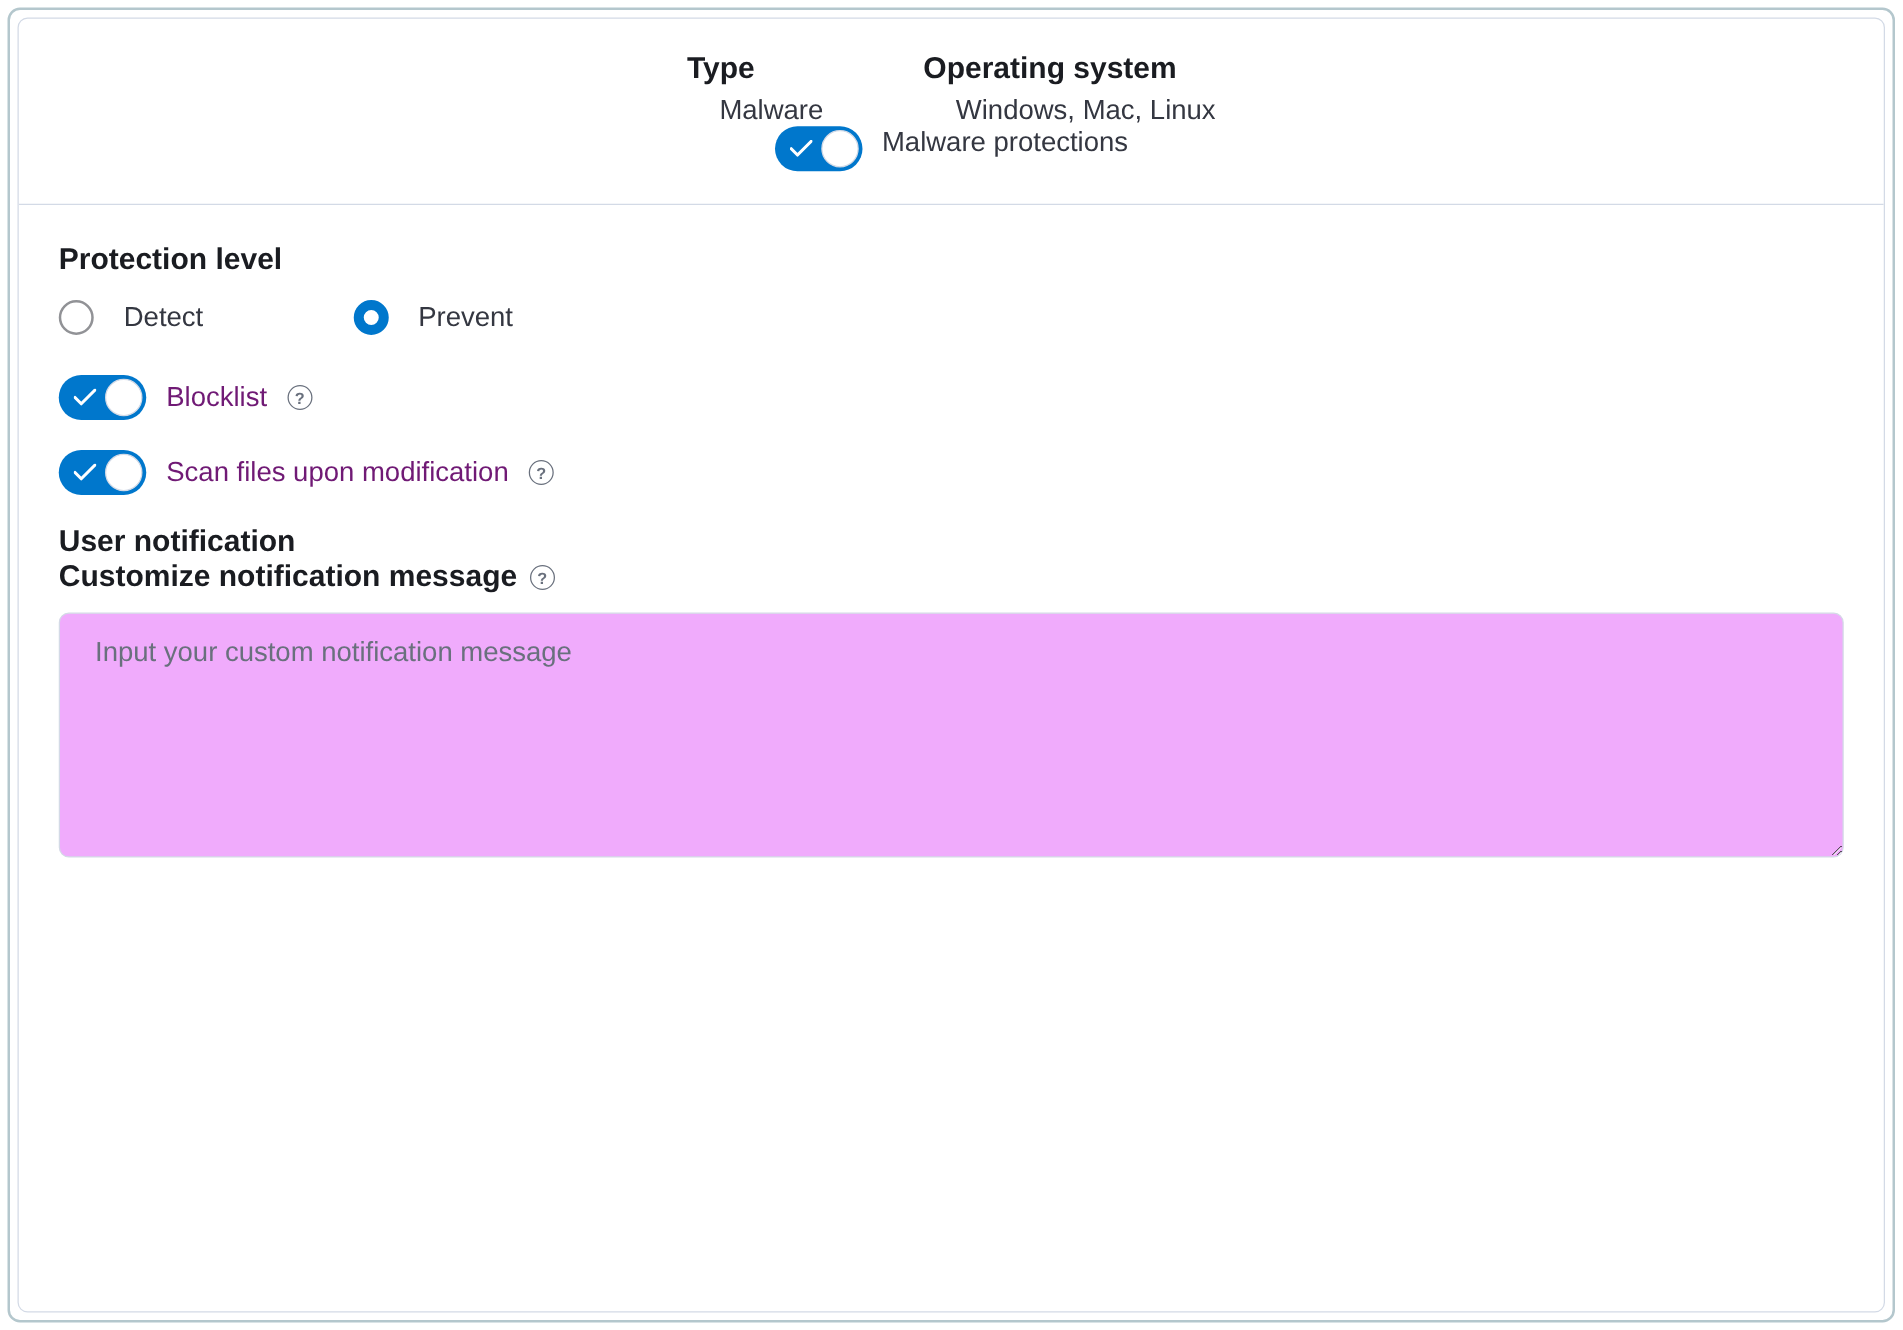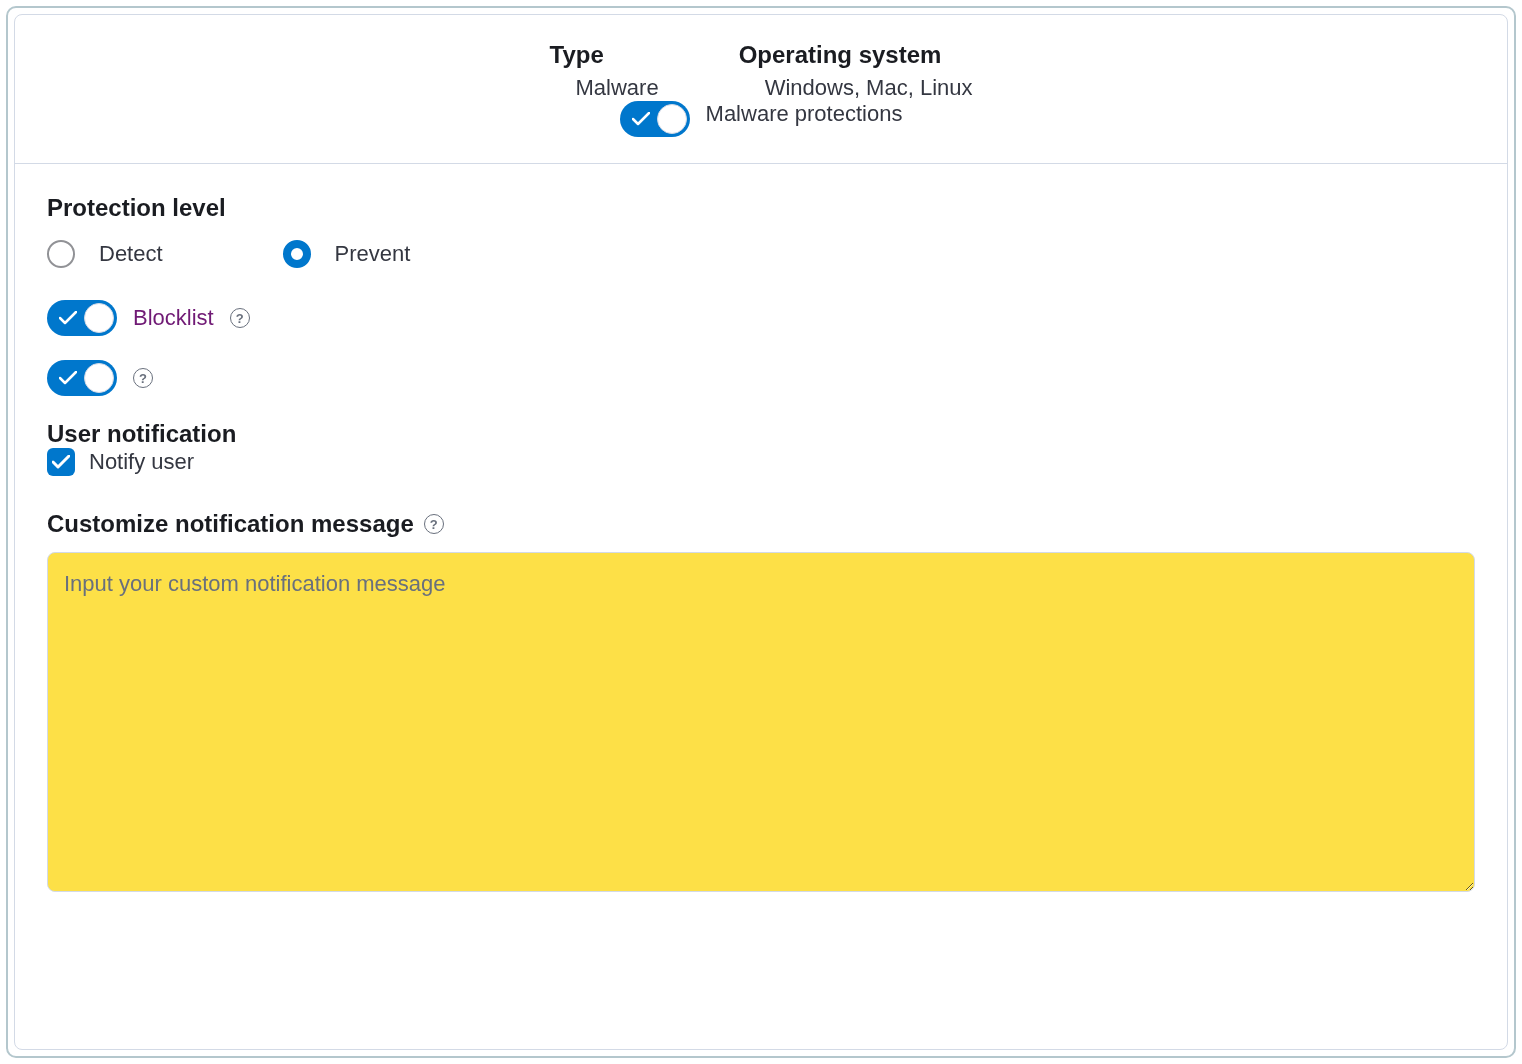--- a/index.html
+++ b/index.html
@@ -190,28 +190,28 @@
       gap: 10px;
       margin-bottom: 14px;
     }
     .field-label {
       font-weight: 700;
       font-size: 24px;
       color: #1a1c21;
     }
     .textarea {
       width: 100%;
-      height: 340px;
+      height: 196px;
       border: 1px solid #d3dae6;
       border-radius: 8px;
-      padding: 18px 16px;
+      padding: 18px 28px;
       font-size: 22px;
       font-family: inherit;
       resize: vertical;
-      background: #fde047;
+      background: #f0abfc;
       color: #343741;
     }
     .textarea::placeholder {
       color: #69707d;
     }
     svg { display: block; }
   </style>
 </head>
 <body>
 
@@ -271,33 +271,26 @@
 
       <div class="toggle-row">
         <div class="toggle-switch">
           <span class="toggle-check">
             <svg width="18" height="14" viewBox="0 0 18 14">
                 <path d="M1 7 L6 12 L17 1" stroke="#fff" stroke-width="2.5" fill="none" stroke-linecap="round" stroke-linejoin="round"></path>
               </svg>
           </span>
           <span class="toggle-thumb"></span>
         </div>
+        <span class="label-text">Scan files upon modification</span>
         <span class="help-icon">?</span>
       </div>
 
       <div class="subheading">User notification</div>
 
-      <div class="checkbox-row">
-        <div class="checkbox">
-          <svg width="18" height="14" viewBox="0 0 18 14">
-              <path d="M1 7 L6 12 L17 1" stroke="#fff" stroke-width="3" fill="none" stroke-linecap="round" stroke-linejoin="round"></path>
-            </svg>
-        </div>
-        <span class="checkbox-label">Notify user</span>
-      </div>
 
       <div class="field-label-row">
         <span class="field-label">Customize notification message</span>
         <span class="help-icon">?</span>
       </div>
       <textarea class="textarea" placeholder="Input your custom notification message" style=""></textarea>
     </div>
 
   </div>
 </div>

